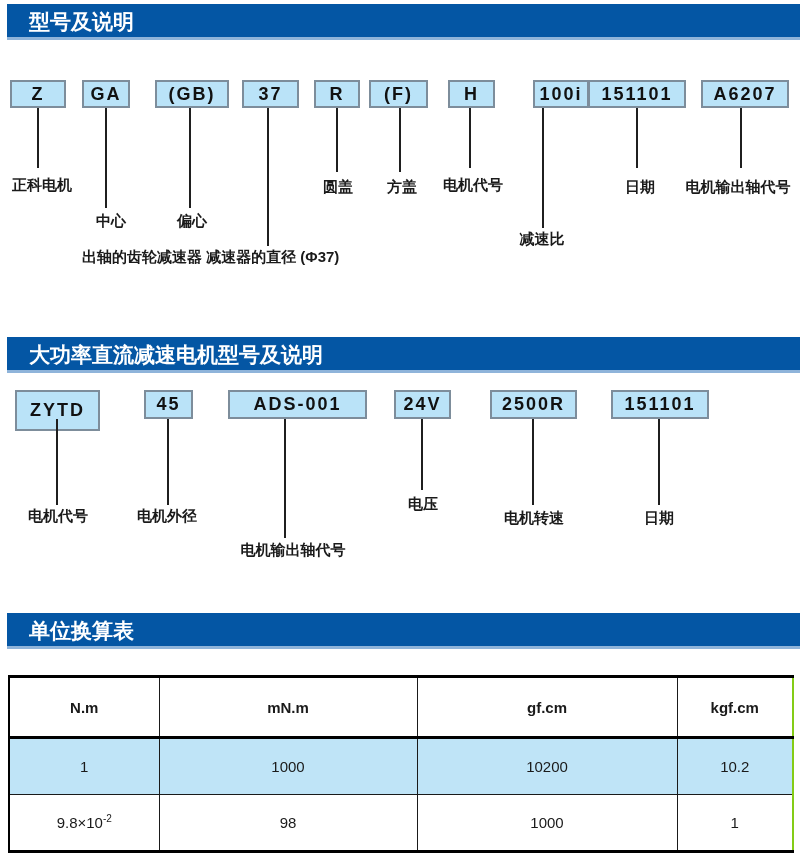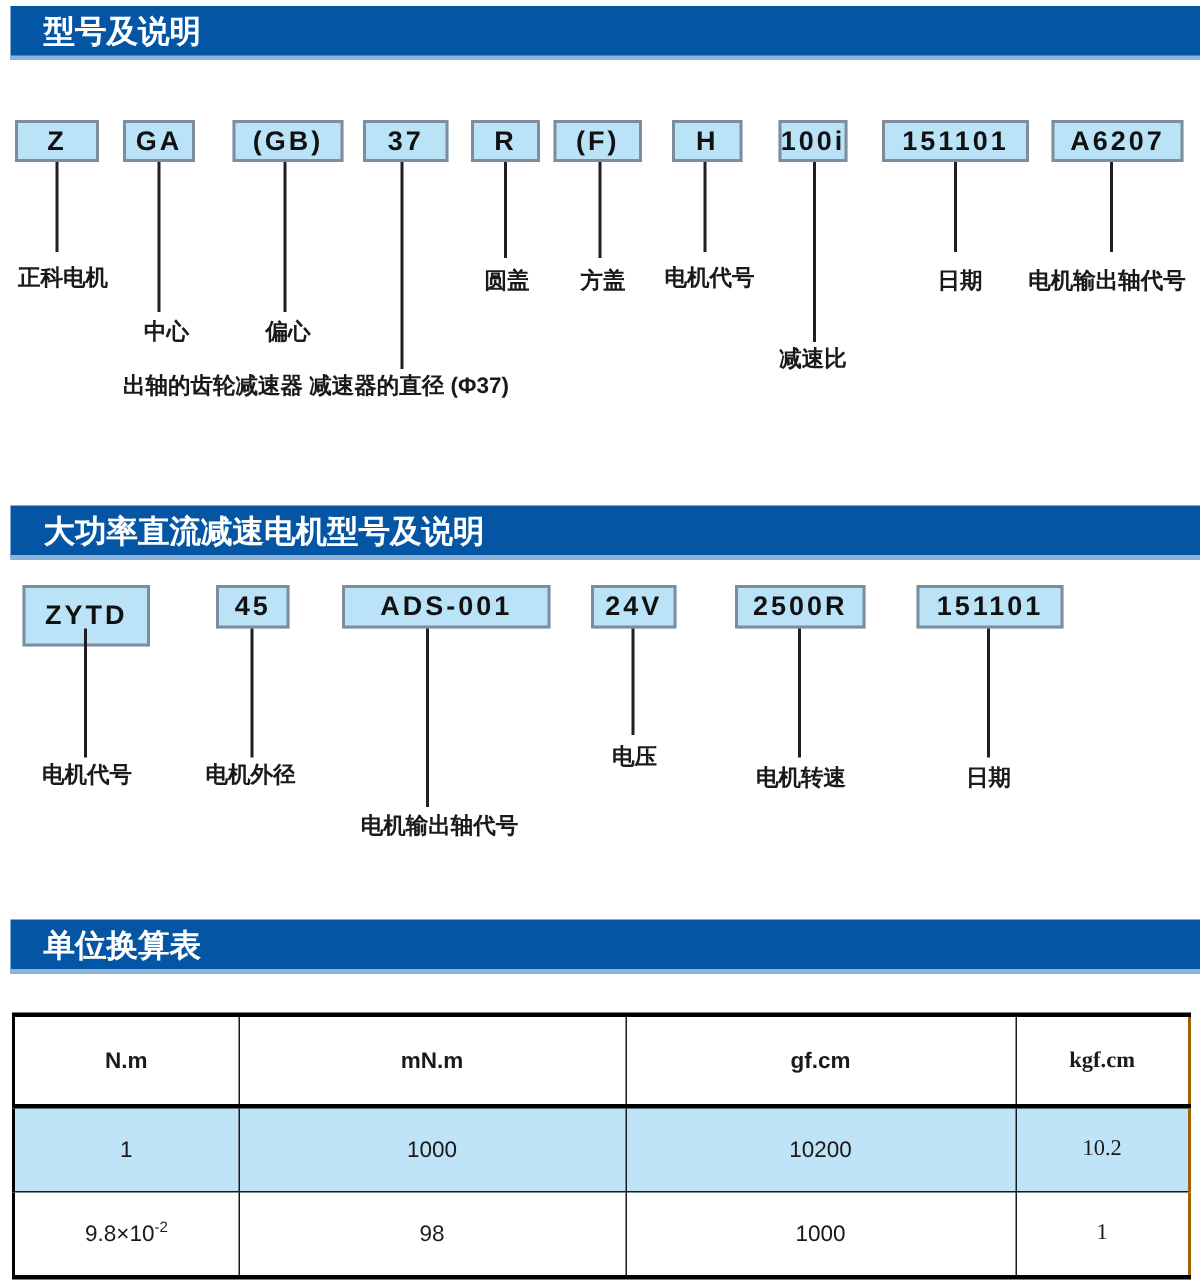--- a/index.html
+++ b/index.html
@@ -29,41 +29,41 @@
     border:1px solid #1a1a1a;text-align:center;padding:12px;background:#ffffff;
   }
   table.conv thead th{
     height:34px;font-weight:600;border-top:3px solid #000;border-bottom:3px solid #000;
   }
   table.conv td{height:31px;font-weight:normal;}
   table.conv tr.alt td{background:#bfe4f7;}
   table.conv tbody tr:nth-child(2) td{border-bottom:3px solid #000;}
   table.conv tbody tr:last-child td{border-bottom:3px solid #000;}
   table.conv th:first-child,table.conv td:first-child{border-left:2px solid #000;}
-  table.conv th:last-child,table.conv td:last-child{border-right:2px solid #a16207;font-family:Liberation Serif, serif;}
+  table.conv th:last-child,table.conv td:last-child{border-right:2px solid #84cc16;}
   table.conv sup{font-size:10px;line-height:0;}
   .col1{width:150px;}.col2{width:258px;}.col3{width:260px;}.col4{width:116px;}
 </style>
 </head>
 <body>
 
 <div class="bar" style="top:4px">
   <span>型号及说明</span>
 </div>
 
 <div>
 
   <div class="codebox" style="left:10px;top:80px;width:56px">Z</div>
   <div class="codebox" style="left:82px;top:80px;width:48px">GA</div>
   <div class="codebox" style="left:155px;top:80px;width:74px">(GB)</div>
   <div class="codebox" style="left:242px;top:80px;width:57px">37</div>
   <div class="codebox" style="left:314px;top:80px;width:46px">R</div>
   <div class="codebox" style="left:369px;top:80px;width:59px">(F)</div>
   <div class="codebox" style="left:448px;top:80px;width:47px">H</div>
-  <div class="codebox" style="left:519px;top:80px;width:46px">100i</div>
+  <div class="codebox" style="left:533px;top:80px;width:56px">100i</div>
   <div class="codebox" style="left:588px;top:80px;width:98px">151101</div>
   <div class="codebox" style="left:701px;top:80px;width:88px">A6207</div>
 
   <div class="vline" style="left:37px;top:108px;height:60px"></div>
   <div class="vline" style="left:105px;top:108px;height:100px"></div>
   <div class="vline" style="left:189px;top:108px;height:100px"></div>
   <div class="vline" style="left:267px;top:108px;height:138px"></div>
   <div class="vline" style="left:336px;top:108px;height:64px"></div>
   <div class="vline" style="left:399px;top:108px;height:64px"></div>
   <div class="vline" style="left:469px;top:108px;height:60px"></div>

